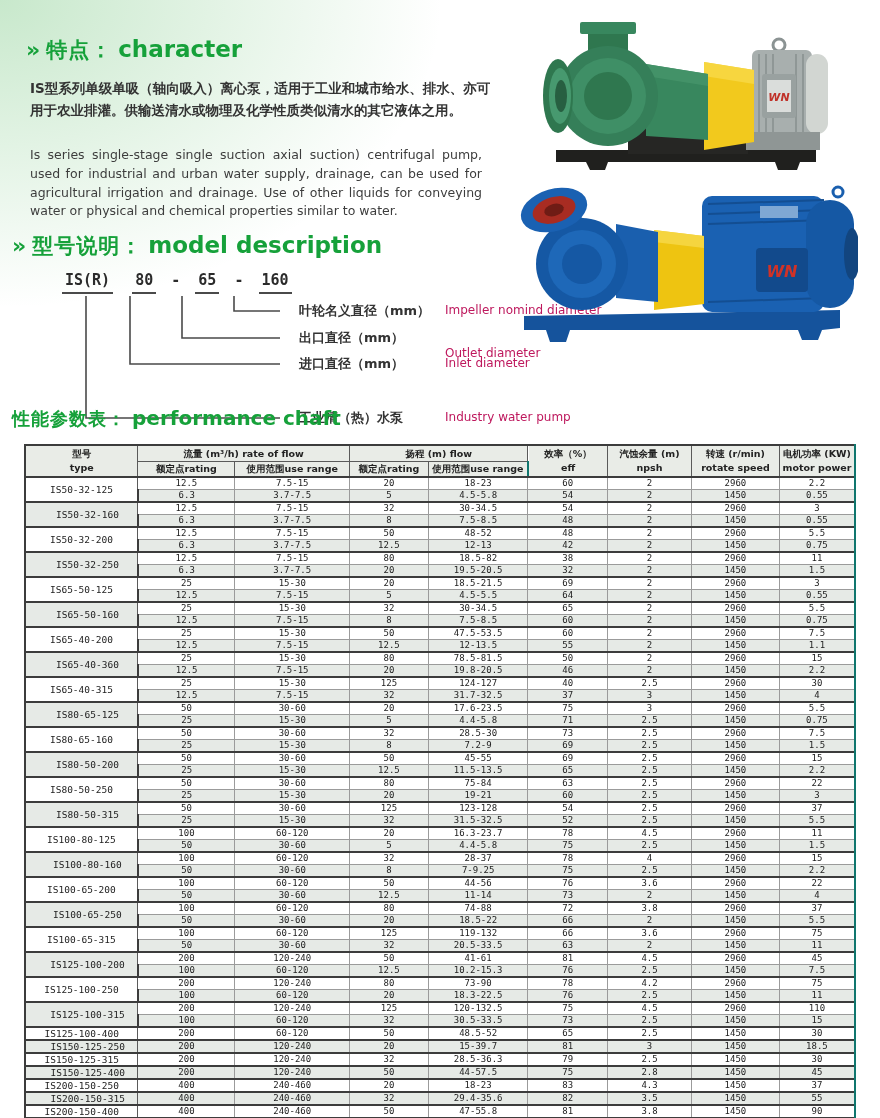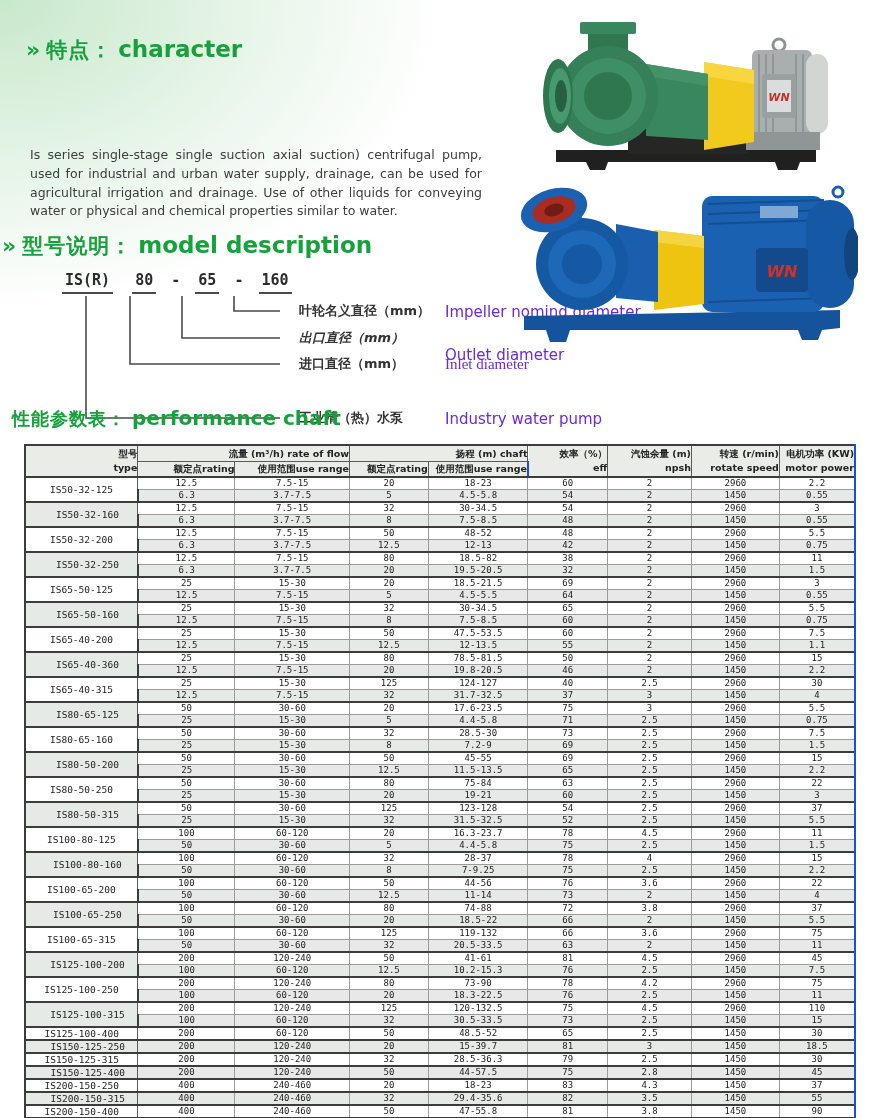--- a/index.html
+++ b/index.html
@@ -19,53 +19,54 @@
   .char-en { position:absolute; left:30px; top:146px; width:452px; font-size:12.5px; color:#3d3d3d;
     line-height:1.5; text-align:justify; }
 
   
   .code-row { position:absolute; left:62px; top:271px; font-family:"DejaVu Sans Mono", monospace;
     font-size:15px; font-weight:700; color:#2b2b2b; }
   .code-row .part { display:inline-block; border-bottom:2px solid #4a4a4a; padding:0 3px 3px 3px; }
   .code-row .sep  { display:inline-block; padding:0 6px 3px 6px; }
   .connectors { position:absolute; left:62px; top:296px; }
   .legend-zh { position:absolute; left:283px; font-size:13px; font-weight:700; color:#333; white-space:nowrap;padding-left:16px; }
-  .legend-en { position:absolute; left:445px; font-size:15px; color:#6d28d9; white-space:nowrap; }
+  .legend-en { position:absolute; left:445px; font-size:12px; color:#be185d; white-space:nowrap; }
 
   
   .pump { position:absolute; }
 
   
   .perf-table { position:absolute; left:24px; top:444px; width:832px; border-collapse:collapse;
     table-layout:fixed; font-family:"DejaVu Sans Mono", monospace; color:#222; }
   .perf-table th, .perf-table td { border:1px solid #5a5a5a; text-align:center; vertical-align:middle;
     padding:0; overflow:hidden; white-space:nowrap; }
   .perf-table thead th { background:#e9ece7; font-size:9.5px; font-weight:700; height:16px;
-    line-height:13px; font-family:"DejaVu Sans", sans-serif;text-align:right; }
+    line-height:13px; font-family:"DejaVu Sans", sans-serif; }
   .perf-table thead .two-line div { line-height:14px; }
   .perf-table { border:2px solid #3c3c3c; }
   .perf-table thead tr:last-child th { border-bottom:2px solid #3c3c3c; }
   .perf-table td { font-size:9px; height:11px; line-height:11px; border-color:#9b9b9b; }
   .perf-table td.type-cell { font-size:9.5px; border-color:#5a5a5a; }
   .perf-table tr.shade td { background:#e6eae6; }
   .perf-table td.type-shade { background:#e6eae6;padding-left:12px; }
   .perf-table td.type-white { background:#ffffff; }
   .perf-table tr.group-start td { border-top:2px solid #3c3c3c; }
   .perf-table td:first-child { border-left:2px solid #3c3c3c; }
-  .perf-table td:last-child, .perf-table th:last-child { border-right:2px solid #1d4ed8; }
+  .perf-table td:last-child, .perf-table th:last-child { border-right:2px solid #0f766e; }
 </style>
 </head>
 <body>
 
 <div class="page">
   <div class="corner-glow"></div>
 
   <div class="heading" style="left:26px; top:36px;">
     <span class="mark">»</span><span class="zh">特点：</span><span class="en">character</span>
   </div>
+  <p class="char-zh">IS型系列单级单吸（轴向吸入）离心泵，适用于工业和城市给水、排水、亦可用于农业排灌。供输送清水或物理及化学性质类似清水的其它液体之用。</p>
   <p class="char-en">Is series single-stage single suction axial suction) centrifugal pump, used for industrial and urban water supply, drainage, can be used for agricultural irrigation and drainage. Use of other liquids for conveying water or physical and chemical properties similar to water.</p>
 
   <svg class="pump" style="left:528px; top:12px;" width="307" height="170" viewBox="0 0 307 170">
     <path d="M28 138 H288 V150 H272 L269 158 H250 L247 150 H80 L77 158 H62 L58 150 H28 Z" fill="#20201e"></path>
     <rect x="100" y="110" width="120" height="32" fill="#262624"></rect>
     <circle cx="251" cy="33" r="6" fill="none" stroke="#8b9393" stroke-width="3"></circle>
     <rect x="224" y="38" width="60" height="88" rx="6" fill="#a8afae"></rect>
     <g stroke="#8f9796" stroke-width="2">
       <line x1="231" y1="42" x2="231" y2="122"></line>
         <line x1="238" y1="42" x2="238" y2="122"></line>
@@ -85,21 +86,21 @@
     <rect x="60" y="20" width="40" height="22" fill="#2f774f"></rect>
     <rect x="52" y="10" width="56" height="12" rx="2" fill="#38875e"></rect>
     <circle cx="80" cy="84" r="50" fill="#357f59"></circle>
     <circle cx="80" cy="84" r="38" fill="#3f8f66"></circle>
     <circle cx="80" cy="84" r="24" fill="#2f774f"></circle>
     <ellipse cx="30" cy="84" rx="15" ry="37" fill="#2f774f"></ellipse>
     <ellipse cx="32" cy="84" rx="11" ry="28" fill="#47996f"></ellipse>
     <ellipse cx="33" cy="84" rx="6" ry="16" fill="#275f41"></ellipse>
   </svg>
 
-  <div class="heading" style="left:2px; top:232px;">
+  <div class="heading" style="left:12px; top:232px;">
     <span class="mark">»</span><span class="zh">型号说明：</span><span class="en">model description</span>
   </div>
 
   <div class="code-row">
     <span class="part">IS(R)</span>
     <span class="part" style="margin-left:10px;">80</span>
     <span class="sep">-</span>
     <span class="part">65</span>
     <span class="sep">-</span>
     <span class="part">160</span>
@@ -109,24 +110,24 @@
     <g fill="none" stroke="#4a4a4a" stroke-width="1.6">
       <path d="M172 0 V15 H218"></path>
       <path d="M120 0 V42 H218"></path>
       <path d="M68 0 V68 H218"></path>
       <path d="M24 0 V122 H218"></path>
     </g>
   </svg>
 
   <span class="legend-zh" style="top:302px;">叶轮名义直径（mm）</span>
   <span class="legend-en" style="top:303px;">Impeller nomind diameter</span>
-  <span class="legend-zh" style="top:329px;font-style:italic;">出口直径（mm）</span>
+  <span class="legend-zh" style="top:329px;">出口直径（mm）</span>
   <span class="legend-en" style="top:330px;margin-top:16px;">Outlet diameter</span>
   <span class="legend-zh" style="top:355px;">进口直径（mm）</span>
-  <span class="legend-en" style="top:356px;font-family:Liberation Serif, serif;">Inlet diameter</span>
+  <span class="legend-en" style="top:356px;">Inlet diameter</span>
   <span class="legend-zh" style="top:409px; left:283px;">工业清（热）水泵</span>
   <span class="legend-en" style="top:410px;">Industry water pump</span>
 
   <svg class="pump" style="left:508px; top:170px;" width="350" height="180" viewBox="0 0 350 180">
     <path d="M16 146 L332 140 V158 L314 160 L310 170 H294 L290 160 H62 L58 172 H42 L38 160 H16 Z" fill="#15539c"></path>
     <circle cx="330" cy="22" r="5" fill="none" stroke="#1a5fae" stroke-width="3"></circle>
     <rect x="194" y="26" width="122" height="116" rx="10" fill="#1a61b2"></rect>
     <g stroke="#134e92" stroke-width="2">
       <line x1="200" y1="34" x2="316" y2="30"></line>
         <line x1="200" y1="44" x2="316" y2="40"></line>
@@ -168,21 +169,21 @@
         <col style="width:10.6%">
         <col style="width:9.1%">
     </colgroup>
     <thead>
       <tr>
         <th rowspan="2" class="two-line">
           <div>型号</div>
           <div>type</div>
         </th>
         <th colspan="2">流量 (m³/h) rate of flow</th>
-        <th colspan="2">扬程 (m)  chaft</th>
+        <th colspan="2">扬程 (m)  flow</th>
         <th rowspan="2" class="two-line">
           <div>效率（%）</div>
           <div>eff</div>
         </th>
         <th rowspan="2" class="two-line">
           <div>汽蚀余量 (m)</div>
           <div>npsh</div>
         </th>
         <th rowspan="2" class="two-line">
           <div>转速 (r/min)</div>

